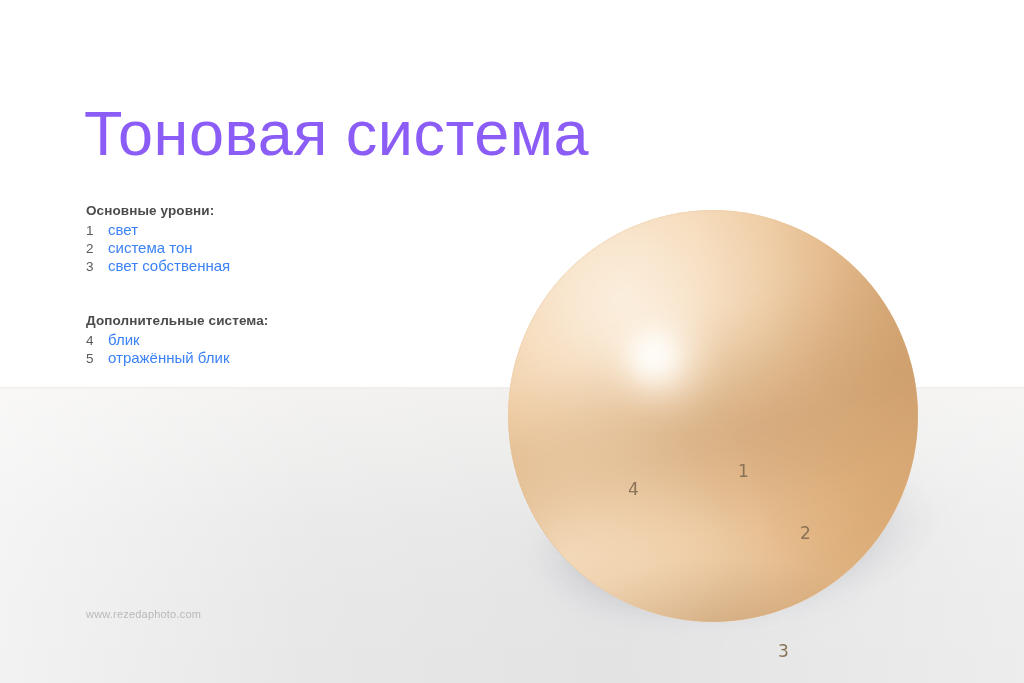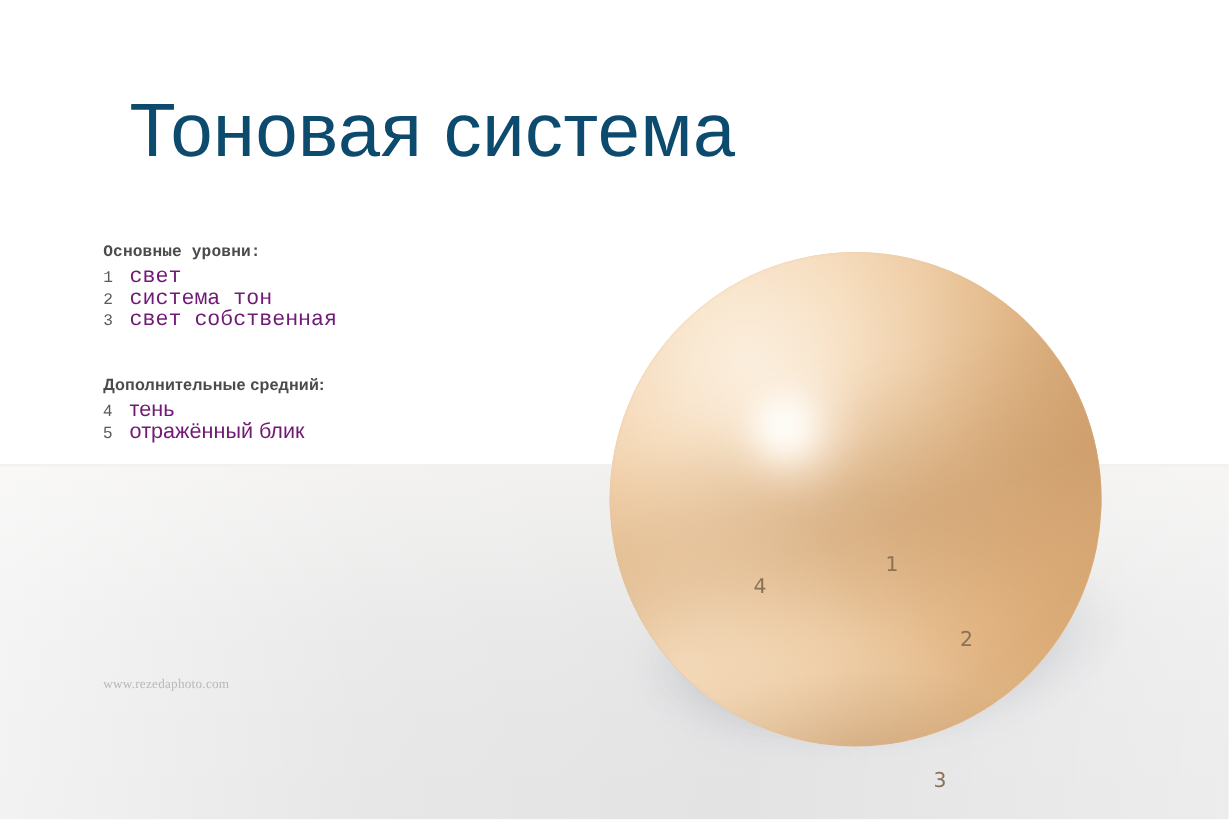--- a/index.html
+++ b/index.html
@@ -55,38 +55,37 @@
     left: 0; top: 387px;
     width: 1024px;
     height: 2px;
     background: linear-gradient(to bottom, rgba(232,230,228,0.9), rgba(240,238,236,0));
   }
 
   
   .page-title {
     position: absolute;
     left: 84px;
-    top: 75px;
+    top: 99px;
     font-size: 63px;
     line-height: 1.08;
     font-weight: 400;
     letter-spacing: 0.5px;
-    color: #0c4a6e;
+    color: #8b5cf6;
     white-space: nowrap;
-    margin-left: 24px;
   }
 
   
   .legend {
     position: absolute;
     left: 86px;
     font-size: 13.5px;
     color: #5a5a5c;
   }
-  .legend-primary { top: 203px; font-family: Liberation Mono, monospace; }
+  .legend-primary { top: 203px; }
   .legend-secondary { top: 313px; }
 
   .legend-heading {
     font-weight: 700;
     font-size: 13.5px;
     color: #4b4b4d;
     margin-bottom: 3px;
     letter-spacing: 0.1px;
     white-space: nowrap;
   }
@@ -96,33 +95,33 @@
     height: 18px;
     white-space: nowrap;
   }
   .legend-num {
     width: 22px;
     flex: 0 0 22px;
     color: #5a5a5c;
     font-size: 13.5px;
   }
   .legend-text {
-    color: #701a75;
-    font-size: 18px;
+    color: #3b82f6;
+    font-size: 15px;
   }
 
   
   .watermark {
     position: absolute;
     left: 86px;
-    top: 564px;
+    top: 608px;
     font-size: 11px;
     color: #b9b9b9;
     letter-spacing: 0.2px;
-    font-family: Liberation Serif, serif;
+    font-family: Liberation Sans, sans-serif;
   }
 
   
   .sphere-scene {
     position: absolute;
     left: 470px;
     top: 175px;
     width: 554px;
     height: 508px;
   }
@@ -343,25 +342,25 @@
       <span class="legend-num">2</span>
       <span class="legend-text">система тон</span>
     </div>
     <div class="legend-row">
       <span class="legend-num">3</span>
       <span class="legend-text">свет собственная</span>
     </div>
   </div>
 
   <div class="legend legend-secondary">
-    <div class="legend-heading">Дополнительные средний:</div>
+    <div class="legend-heading">Дополнительные система:</div>
 
     <div class="legend-row">
       <span class="legend-num">4</span>
-      <span class="legend-text">тень</span>
+      <span class="legend-text">блик</span>
     </div>
     <div class="legend-row">
       <span class="legend-num">5</span>
       <span class="legend-text">отражённый блик</span>
     </div>
   </div>
 
   <div class="sphere-scene">
 
     <div class="cast-shadow"></div>

